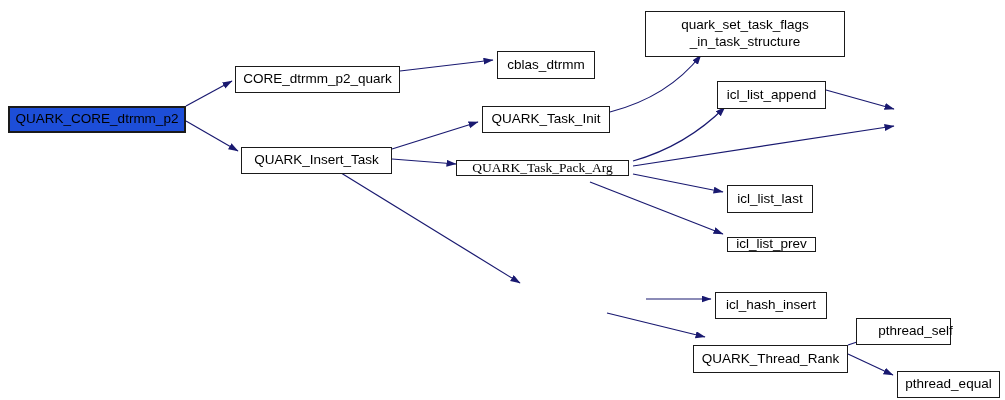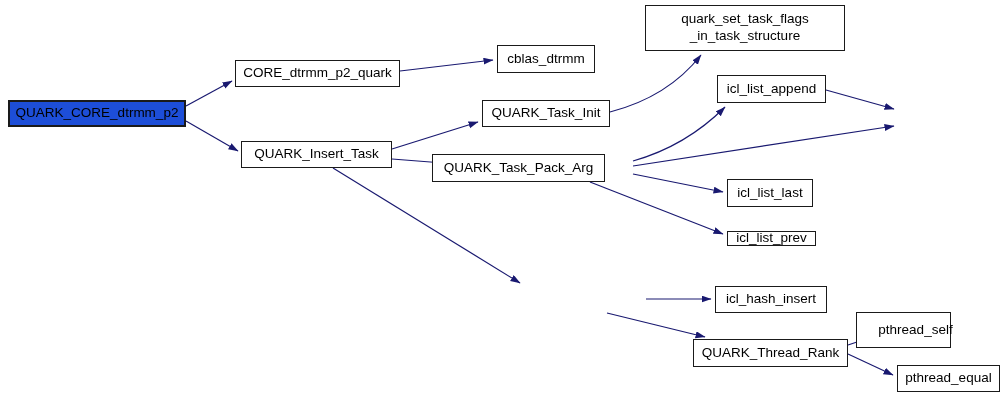--- a/index.html
+++ b/index.html
@@ -32,20 +32,21 @@
     background: #ffffff;
     border: 1px solid #1a1a1a;
     display: flex;
     align-items: center;
     justify-content: center;
     text-align: center;
     font-size: 13.5px;
     line-height: 1.25;
     color: #000000;
     cursor: pointer;
+    margin-top: 6px;
   }
   .node.highlighted {
     background: #1d4ed8;
     border-width: 2px;
     cursor: default;
   }
   .node .lbl {
     white-space: pre-line;
     padding: 0 3px;
   }
@@ -86,21 +87,21 @@
     </div>
     <div class="node" style="left: 497px; top: 45px; width: 98px; height: 28px;">
       <span class="lbl">cblas_dtrmm</span>
     </div>
     <div class="node" style="left: 241px; top: 141px; width: 151px; height: 27px;">
       <span class="lbl">QUARK_Insert_Task</span>
     </div>
     <div class="node" style="left: 482px; top: 100px; width: 128px; height: 27px;">
       <span class="lbl">QUARK_Task_Init</span>
     </div>
-    <div class="node" style="left: 432px; top: 154px; width: 173px; height: 28px;">
+    <div class="node" style="left: 456px; top: 154px; width: 173px; height: 16px; font-family: Liberation Serif, serif;">
       <span class="lbl">QUARK_Task_Pack_Arg</span>
     </div>
     <div class="node" style="left: 645px; top: 5px; width: 200px; height: 46px;">
       <span class="lbl">quark_set_task_flags
 _in_task_structure</span>
     </div>
     <div class="node" style="left: 717px; top: 75px; width: 109px; height: 28px;">
       <span class="lbl">icl_list_append</span>
     </div>
     <div class="node" style="left: 727px; top: 179px; width: 86px; height: 28px;">
@@ -108,19 +109,19 @@
     </div>
     <div class="node" style="left: 727px; top: 231px; width: 89px; height: 15px;">
       <span class="lbl">icl_list_prev</span>
     </div>
     <div class="node" style="left: 715px; top: 286px; width: 112px; height: 27px;">
       <span class="lbl">icl_hash_insert</span>
     </div>
     <div class="node" style="left: 693px; top: 339px; width: 155px; height: 28px;">
       <span class="lbl">QUARK_Thread_Rank</span>
     </div>
-    <div class="node" style="left: 856px; top: 312px; width: 95px; height: 36px; padding-left: 24px;">
+    <div class="node" style="left: 856px; top: 312px; width: 95px; height: 27px; padding-left: 24px;">
       <span class="lbl">pthread_self</span>
     </div>
     <div class="node" style="left: 897px; top: 365px; width: 103px; height: 27px;">
       <span class="lbl">pthread_equal</span>
     </div>
   </div>
 
 </body></html>

